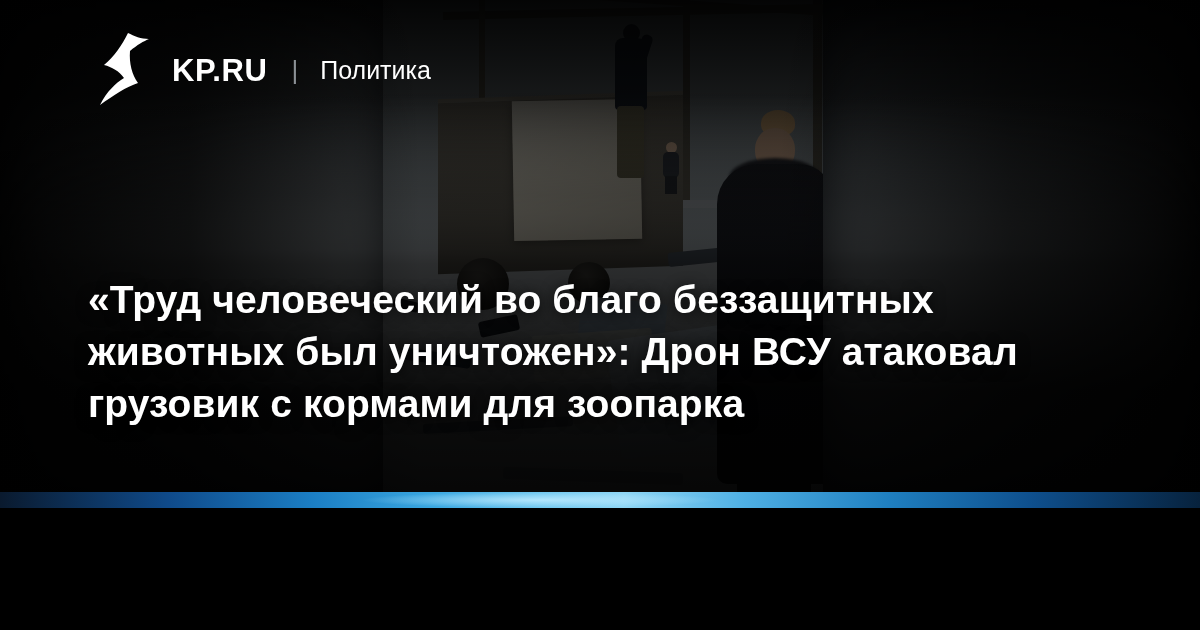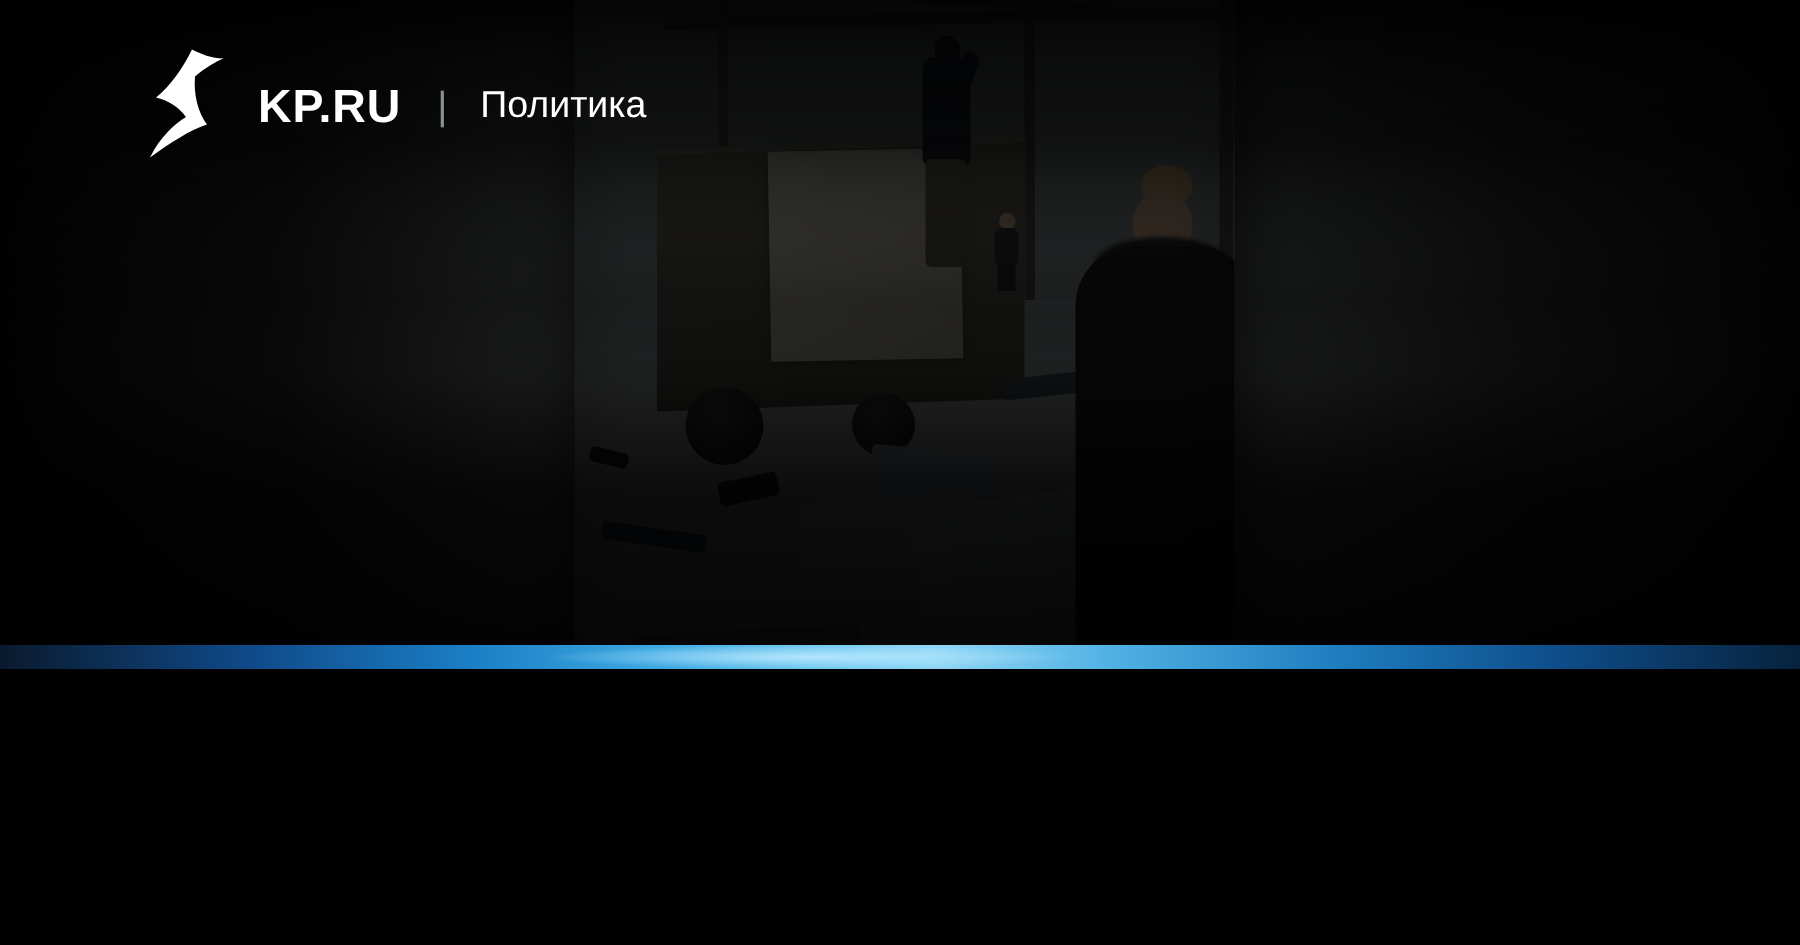--- a/index.html
+++ b/index.html
@@ -4,21 +4,21 @@
 <style>
   * { box-sizing: border-box; margin: 0; padding: 0; }
   html, body {
     width: 1200px; height: 630px;
     background: #000;
     font-family: "Liberation Sans", sans-serif;
     overflow: hidden;
   }
   .card {
     position: relative;
-    width: 1200px; height: 446px;
+    width: 1200px; height: 508px;
     background: #4c1d95;
     overflow: hidden;
   }
 
   
   .photo-layer {
     position: absolute; inset: 0;
     background: #0b0e12;
   }
 
@@ -291,18 +291,19 @@
     <div class="logo">
       <svg width="58" height="78" viewBox="0 0 58 78" aria-hidden="true">
         <path d="M36 2 C30 14, 22 26, 12 34 C20 36, 27 40, 32 47 C24 52, 15 60, 8 74 C22 64, 34 56, 46 52 C40 44, 37 32, 38 20 C45 14, 52 10, 57 8 C49 8, 42 5, 36 2 Z" fill="#ffffff"></path>
       </svg>
     </div>
     <div class="brand">KP.RU</div>
     <div class="divider">|</div>
     <div class="section">Политика</div>
   </div>
 
+  <div class="headline">«Труд человеческий во благо беззащитных животных был уничтожен»: Дрон ВСУ атаковал грузовик с кормами для зоопарка</div>
 
   <div class="accent-bar">
     <div class="glow"></div>
   </div>
 
 </div>
 
 </body></html>

